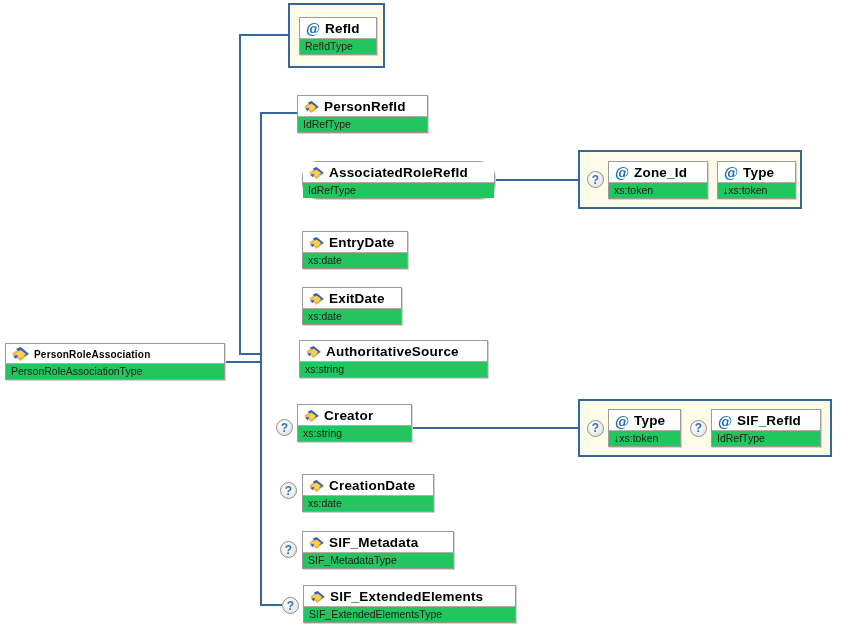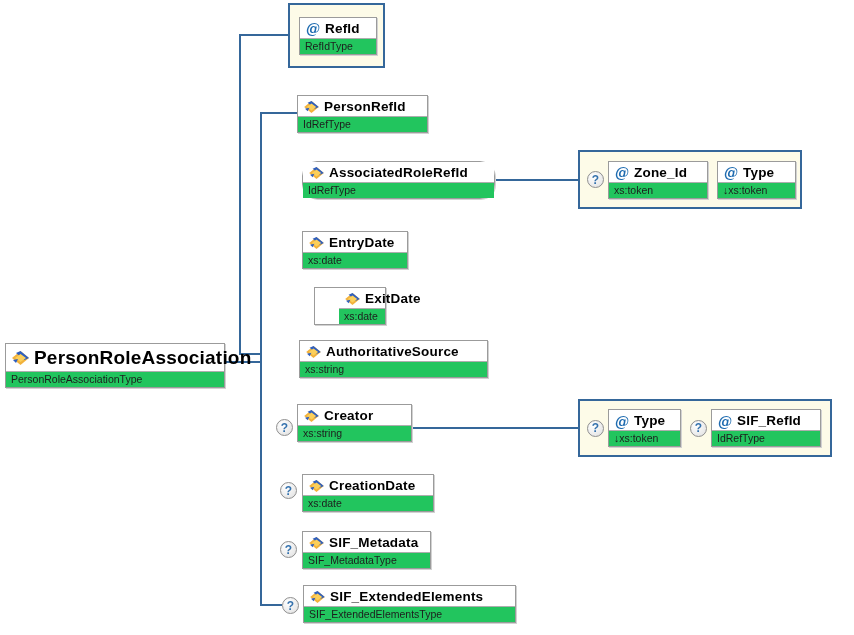--- a/index.html
+++ b/index.html
@@ -11,21 +11,21 @@
   .node{
     position:absolute;z-index:3;background:#ffffff;
     border:1px solid #9b9b9b;box-shadow:1px 1px 0 #d2d2d2;
     box-sizing:border-box;
   }
   .node-title{
     display:flex;align-items:center;gap:5px;
     padding:3px 7px 2px 6px;background:#ffffff;white-space:nowrap;
   }
   .node-label{font-weight:bold;font-size:13.5px;color:#000;letter-spacing:0.2px;}
-  .root .node-label{font-size:19px;}
+  .root .node-label{font-size:10px;}
   .node-type{
     background:#22c55e;border-top:1px solid #aeaeae;
     font-size:10.5px;color:#1d1d1d;padding:1px 5px 2px 5px;white-space:nowrap;
   }
   .el-icon{display:inline-block;line-height:0;}
   .at-icon{
     font-family:"DejaVu Serif","Liberation Serif",serif;
     font-style:italic;font-weight:bold;font-size:14px;color:#1f6cb0;
     line-height:12px;
   }
@@ -139,21 +139,21 @@
         <polygon points="8.5,0 17,7 12.5,9 4,2" fill="#2e5fc0"></polygon>
         <polygon points="8.5,3 14,7 8.5,11 3,7" fill="#fccf5a"></polygon>
         <polygon points="4,12 1,9 6,8" fill="#2e5fc0"></polygon>
       </svg>
     </span>
     <span class="node-label">EntryDate</span>
   </div>
   <div class="node-type">xs:date</div>
 </div>
 
-<div class="node" style="left:314px;top:287px;width:72px;padding-left:24px;">
+<div class="node" style="left:302px;top:287px;width:100px;">
   <div class="node-title">
     <span class="el-icon">
       <svg width="15" height="12" viewBox="0 0 17 14">
         <polygon points="8.5,0 17,7 8.5,14 0,7" fill="#f2b23c"></polygon>
         <polygon points="8.5,0 17,7 12.5,9 4,2" fill="#2e5fc0"></polygon>
         <polygon points="8.5,3 14,7 8.5,11 3,7" fill="#fccf5a"></polygon>
         <polygon points="4,12 1,9 6,8" fill="#2e5fc0"></polygon>
       </svg>
     </span>
     <span class="node-label">ExitDate</span>
@@ -221,21 +221,21 @@
         <polygon points="8.5,3 14,7 8.5,11 3,7" fill="#fccf5a"></polygon>
         <polygon points="4,12 1,9 6,8" fill="#2e5fc0"></polygon>
       </svg>
     </span>
     <span class="node-label">CreationDate</span>
   </div>
   <div class="node-type">xs:date</div>
 </div>
 
 <div class="opt-circle opt-abs" style="left:280px;top:541px;">?</div>
-<div class="node" style="left:302px;top:531px;width:129px;">
+<div class="node" style="left:302px;top:531px;width:152px;">
   <div class="node-title">
     <span class="el-icon">
       <svg width="15" height="12" viewBox="0 0 17 14">
         <polygon points="8.5,0 17,7 8.5,14 0,7" fill="#f2b23c"></polygon>
         <polygon points="8.5,0 17,7 12.5,9 4,2" fill="#2e5fc0"></polygon>
         <polygon points="8.5,3 14,7 8.5,11 3,7" fill="#fccf5a"></polygon>
         <polygon points="4,12 1,9 6,8" fill="#2e5fc0"></polygon>
       </svg>
     </span>
     <span class="node-label">SIF_Metadata</span>

